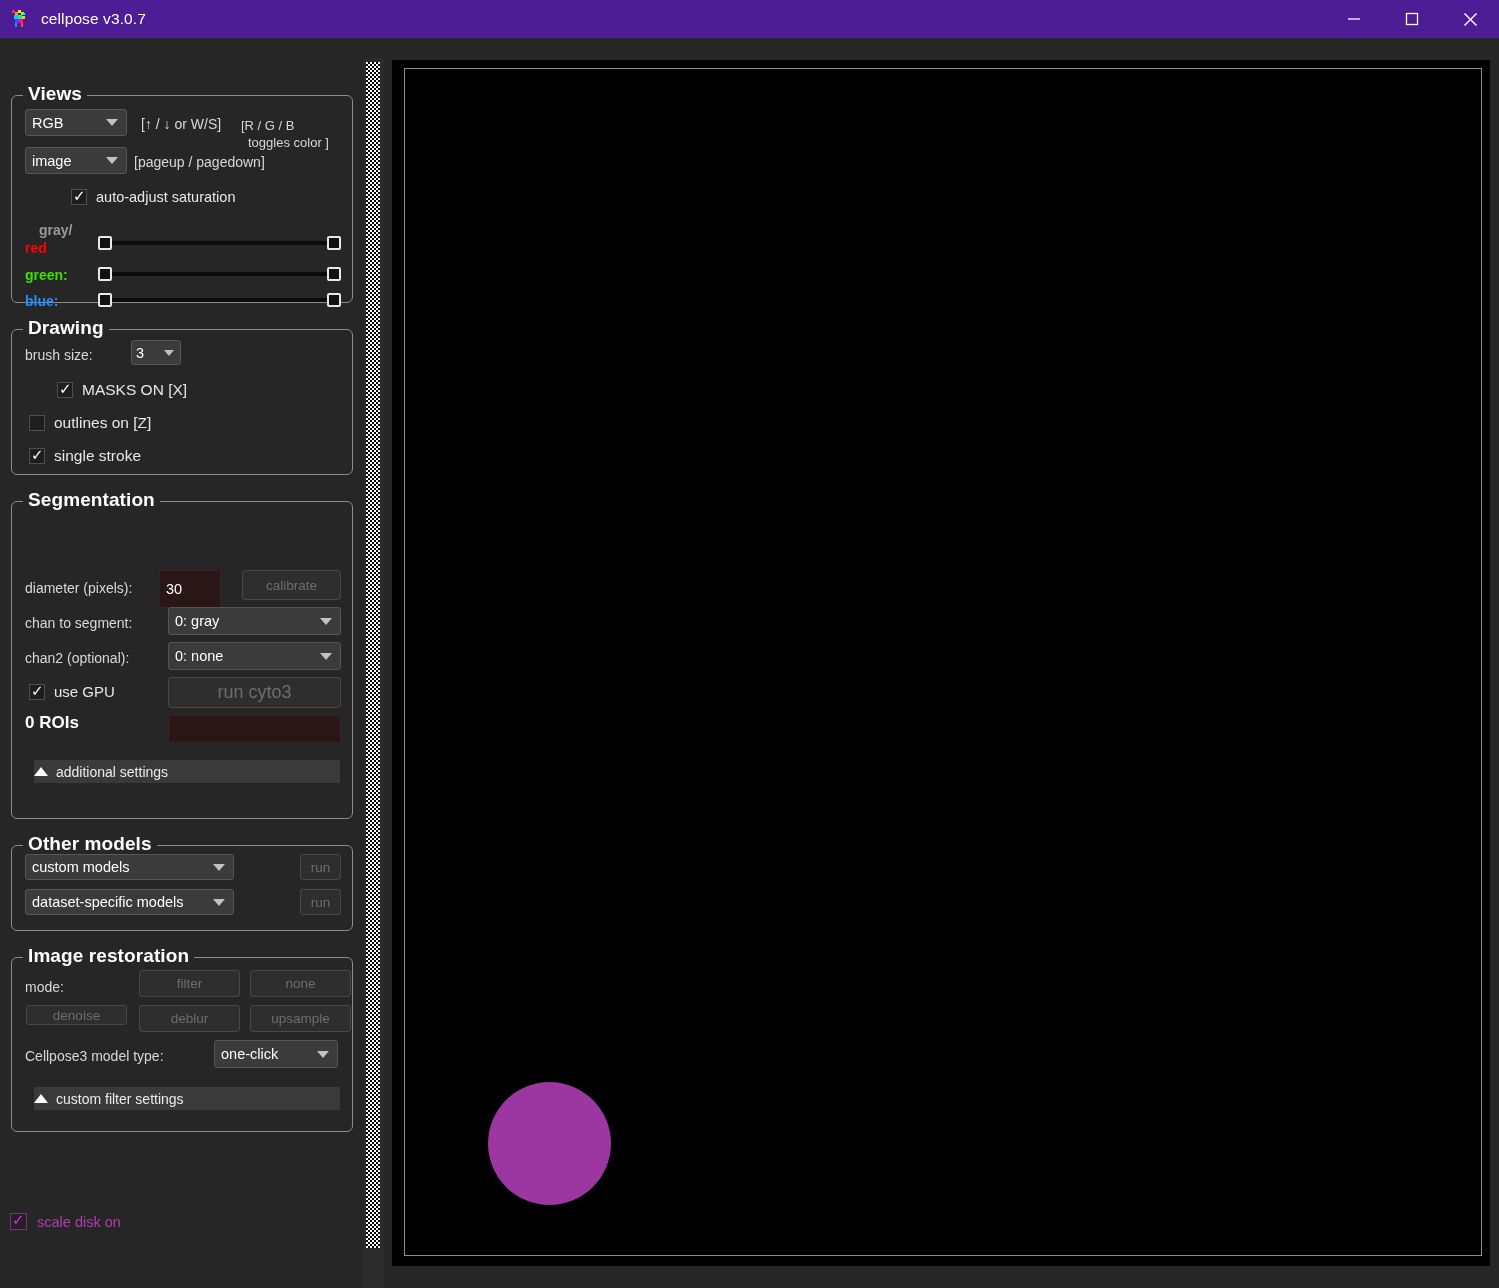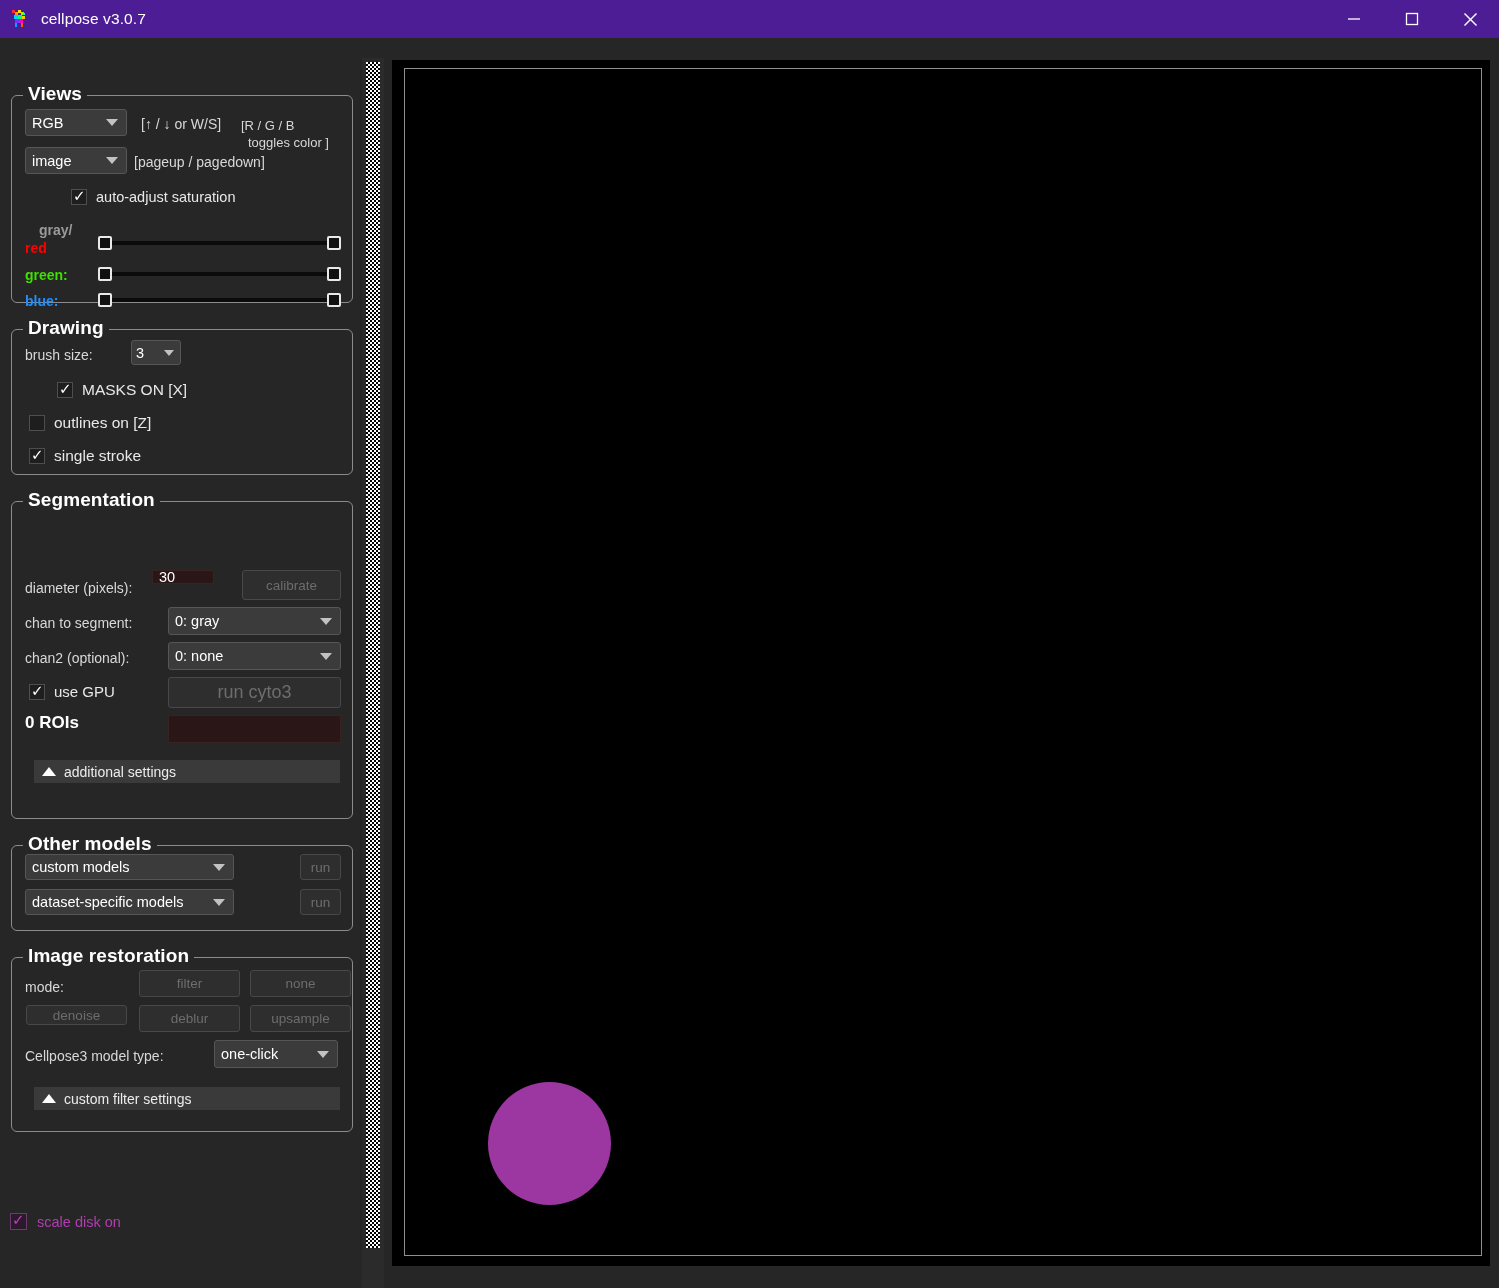--- a/index.html
+++ b/index.html
@@ -116,21 +116,21 @@
   
   .tinput {
     position: absolute; background: #2a1616; border: 1px solid #3a2222;
     color: #ffffff; font-size: 14.5px; display: flex; align-items: center;
     padding-left: 6px; font-family: "Liberation Sans", sans-serif;
   }
 
   
   .expander {
     position: absolute; background: #3a3a3a; display: flex; align-items: center;
-    color: #ececec; font-size: 14px; padding-left: 8px;
+    color: #ececec; font-size: 14px; padding-left: 0;
     font-family: "Liberation Sans", sans-serif;
   }
   .expander .tri {
     width: 0; height: 0; border-left: 7px solid transparent;
     border-right: 7px solid transparent; border-bottom: 9px solid #ffffff;
     margin-right: 8px; flex: none;
   }
 
   
   .innergroup {
@@ -295,21 +295,21 @@
         <span class="box checked"></span>
         <span class="ctxt" style="font-size:15.5px;">single stroke</span>
       </div>
 
     </div>
 
     <div class="group" style="left:11px; top:437px; width:342px; height:318px;">
       <div class="glabel">Segmentation</div>
 
       <div class="lbl" style="left:13px; top:78px;">diameter (pixels):</div>
-      <div class="tinput" style="left:140px; top:68px; width:62px; height:14px;">30</div>
+      <div class="tinput" style="left:147px; top:68px; width:62px; height:38px;">30</div>
       <div class="btn dis" style="left:230px; top:68px; width:99px; height:30px;">calibrate</div>
 
       <div class="lbl" style="left:13px; top:113px;">chan to segment:</div>
       <div class="combo" style="left:156px; top:105px; width:173px; height:28px;">
         <span class="ctext">0: gray</span>
         <span class="carrow"></span>
       </div>
 
       <div class="lbl" style="left:13px; top:148px;">chan2 (optional):</div>
       <div class="combo" style="left:156px; top:140px; width:173px; height:28px;">

